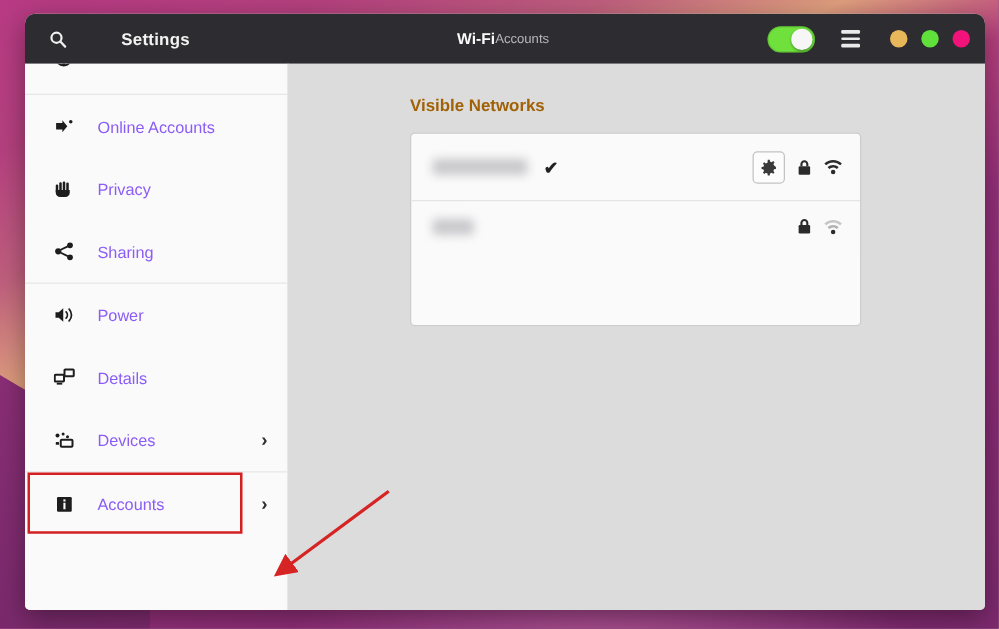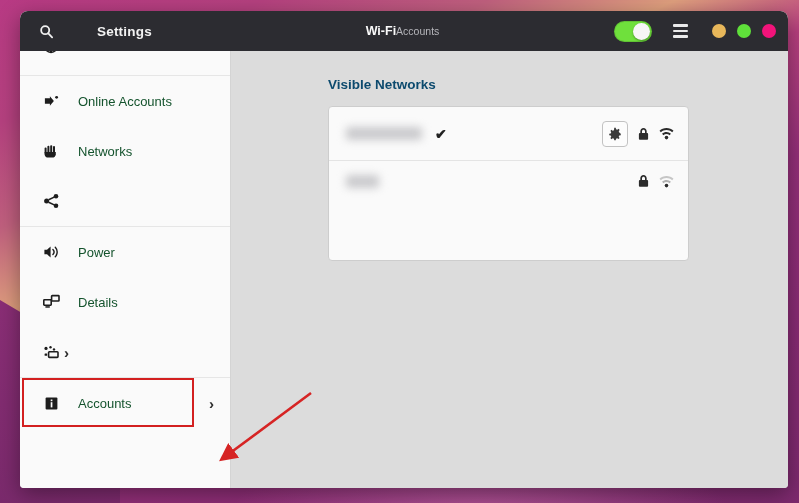--- a/index.html
+++ b/index.html
@@ -81,38 +81,38 @@
     width:211px;flex:0 0 211px;background:#fafafa;overflow:hidden;position:relative;
     border-right:1px solid #d4d4d4;
   }
   .side-item{
     height:50px;display:flex;align-items:center;padding:0 10px 0 18px;cursor:pointer;position:relative;
   }
   .side-item .ico{
     width:26px;flex:0 0 26px;display:flex;align-items:center;justify-content:center;color:#1d1d1d;
   }
   .side-item .lbl{
-    font-size:13px;color:#14532d;margin-left:14px;flex:1;white-space:nowrap;
+    font-size:13px;color:#8b5cf6;margin-left:14px;flex:1;white-space:nowrap;
   }
   .side-item .chev{ color:#2c2c2c;font-size:15px;font-weight:bold;margin-right:6px;line-height:1; }
   .side-item.clipped{height:24px;align-items:flex-start;}
   .side-item.clipped .ico,.side-item.clipped .lbl{margin-top:-13px;}
   .side-sep{height:1px;background:#e6e6e6;margin:0;}
   .side-item.highlight{ }
   #details-outline{
     position:absolute;left:2px;top:0;right:36px;bottom:1px;border:2px solid #d32020;
     pointer-events:none;
   }
 
   
   #content{
     flex:1;background:#dcdcdc;padding:26px 0 0 0;min-width:0;position:relative;
   }
   .sec-title{
-    font-size:13.5px;font-weight:bold;color:#0c4a6e;margin:0 0 14px 97px;
+    font-size:13.5px;font-weight:bold;color:#a16207;margin:0 0 14px 97px;
   }
   .net-card{
     margin-left:97px;width:361px;background:#fafafa;border:1px solid #cdcdcd;border-radius:4px;
     overflow:hidden;
   }
   .net-row{
     height:53px;display:flex;align-items:center;padding:0 14px 0 17px;
   }
   .net-row + .net-row{border-top:1px solid #e4e4e4;}
   .net-row.tall{height:100px;align-items:flex-start;padding-top:14px;}
@@ -206,33 +206,34 @@
       <div class="side-item">
         <div class="ico">
           <svg width="16" height="16" viewBox="0 0 16 16" fill="#1d1d1d">
             <rect x="1.6" y="4.6" width="2" height="6.4" rx=".9"></rect>
             <rect x="4.4" y="2.8" width="2" height="8.2" rx=".9"></rect>
             <rect x="7.2" y="2.2" width="2" height="8.8" rx=".9"></rect>
             <rect x="10" y="3" width="2" height="8" rx=".9"></rect>
             <path d="M1.6 9h11.2v2.2c0 2-1.6 3.4-3.6 3.4H5.2c-2 0-3.6-1.4-3.6-3.4z"></path>
           </svg>
         </div>
-        <div class="lbl">Networks</div>
+        <div class="lbl">Privacy</div>
       </div>
 
       <div class="side-item">
         <div class="ico">
           <svg width="17" height="16" viewBox="0 0 17 16" fill="none" stroke="#1d1d1d" stroke-width="1.5">
             <circle cx="13" cy="3.2" r="2.3" fill="#1d1d1d" stroke="none"></circle>
             <circle cx="13" cy="12.8" r="2.3" fill="#1d1d1d" stroke="none"></circle>
             <circle cx="3.6" cy="8" r="2.5" fill="#1d1d1d" stroke="none"></circle>
             <line x1="5.6" y1="6.8" x2="11.2" y2="4.1"></line>
             <line x1="5.6" y1="9.2" x2="11.2" y2="11.9"></line>
           </svg>
         </div>
+        <div class="lbl">Sharing</div>
       </div>
       <div class="side-sep"></div>
 
       <div class="side-item">
         <div class="ico">
           <svg width="17" height="16" viewBox="0 0 17 16">
             <path d="M1.4 5.8h2.6L7.6 2.6v10.8L4 10.2H1.4z" fill="#1d1d1d"></path>
             <path d="M9.9 5.5a3.6 3.6 0 0 1 0 5" stroke="#1d1d1d" stroke-width="1.4" fill="none" stroke-linecap="round"></path>
             <path d="M12.3 3.3a6.8 6.8 0 0 1 0 9.4" stroke="#1d1d1d" stroke-width="1.4" fill="none" stroke-linecap="round"></path>
           </svg>
@@ -255,20 +256,21 @@
       <div class="side-item">
         <div class="ico">
           <svg width="17" height="16" viewBox="0 0 17 16" fill="#1d1d1d">
             <circle cx="3" cy="4.4" r="1.6"></circle>
             <circle cx="7.5" cy="3.2" r="1.2"></circle>
             <circle cx="11" cy="5.4" r="1.2"></circle>
             <rect x="5.6" y="7.8" width="9.4" height="5.6" rx=".8" fill="none" stroke="#1d1d1d" stroke-width="1.6"></rect>
             <rect x="1.6" y="9.6" width="2.6" height="2.2" rx=".5"></rect>
           </svg>
         </div>
+        <div class="lbl">Devices</div>
         <div class="chev">›</div>
       </div>
       <div class="side-sep"></div>
 
       <div class="side-item highlight">
         <div id="details-outline"></div>
         <div class="ico">
           <svg width="15" height="15" viewBox="0 0 15 15">
             <rect x="1.6" y="1.6" width="11.8" height="11.8" rx="1" fill="#1d1d1d"></rect>
             <rect x="6.7" y="3.5" width="1.7" height="1.7" fill="#fafafa"></rect>

